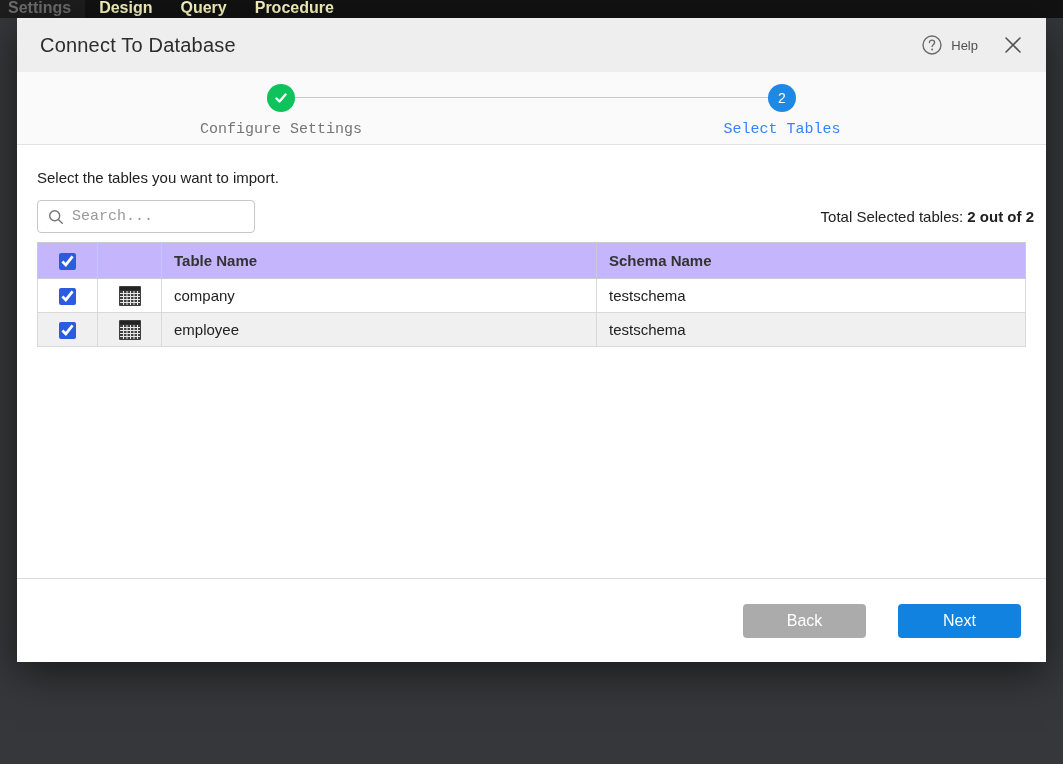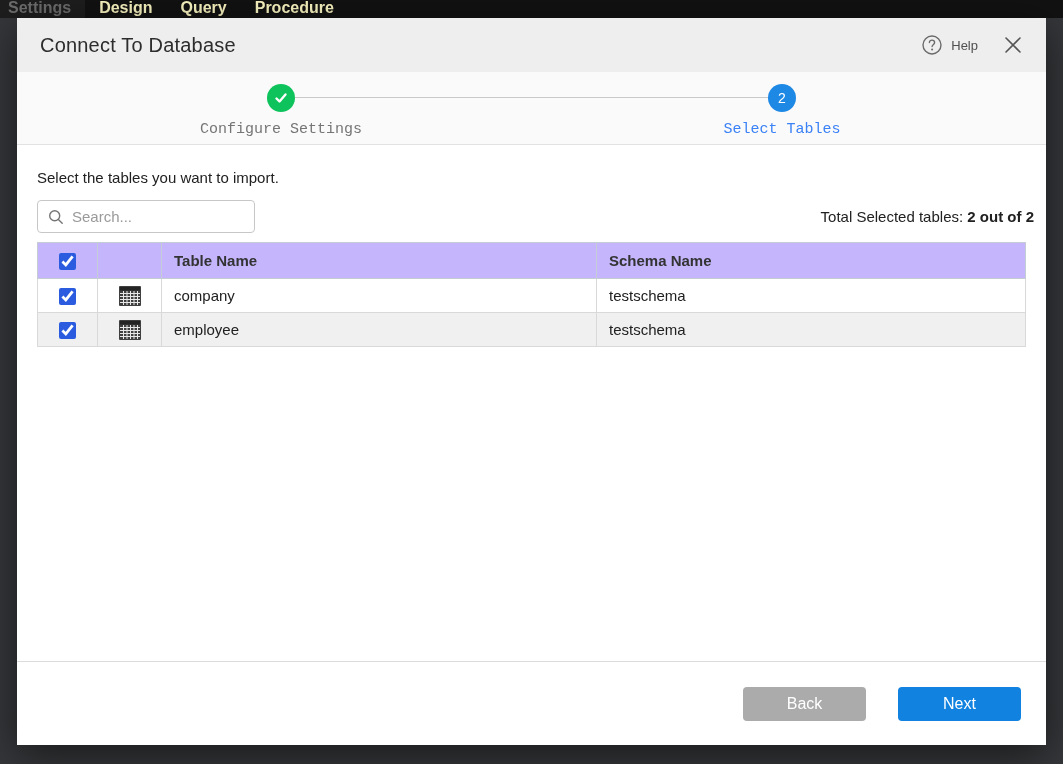--- a/index.html
+++ b/index.html
@@ -14,21 +14,21 @@
     position:absolute; left:0; top:0; width:1063px; height:18px;
     background:#121212; display:flex; align-items:flex-end; gap:0;
   }
   .topbar .menu-item{
     color:#fef9c3; font-size:16px; font-weight:700; padding:0 14px;
     line-height:20px; white-space:nowrap;
   }
   .topbar .menu-item.first{ color:#6e6e6e; background:#1e1e1e; margin-left:-6px; }
   
   .modal{
-    position:absolute; left:17px; top:18px; width:1029px; height:727px;
+    position:absolute; left:17px; top:18px; width:1029px; height:644px;
     background:#ffffff; box-shadow:0 10px 40px rgba(0,0,0,.55);
     display:flex; flex-direction:column;
   }
   .modal-header{
     height:54px; background:#eeeeee; flex:0 0 auto;
     display:flex; align-items:center; padding:0 24px 0 23px;
   }
   .modal-title{ font-size:20px; color:#2d2d2d; letter-spacing:.2px; }
   .header-right{ margin-left:auto; display:flex; align-items:center; gap:26px; }
   .help-btn{ display:flex; align-items:center; gap:9px; cursor:pointer; }
@@ -59,21 +59,21 @@
   
   .content{ flex:1 1 auto; padding:24px 12px 0 20px; }
   .instruction{ font-size:15px; color:#212121; margin-bottom:14px; }
   .controls-row{ display:flex; align-items:center; margin-bottom:9px; }
   .search-box{
     width:218px; height:33px; border:1px solid #c7c7c7; border-radius:4px;
     background:#fff; display:flex; align-items:center; padding:0 10px; gap:8px;
   }
   .search-box input{
     border:none; outline:none; font-size:15px; color:#333; width:100%;
-    font-family:Liberation Sans, sans-serif; background:transparent;
+    font-family:Liberation Mono, monospace; background:transparent;
   }
   .search-box input::placeholder{ color:#9a9a9a; }
   .total-text{ margin-left:auto; font-size:15px; color:#212121; }
   .total-text b{ font-weight:700; }
   
   table.tables-grid{
     width:989px; border-collapse:collapse; table-layout:fixed;
     font-size:15px; color:#212121;
     border:1px solid #d6d6d6;
   }

